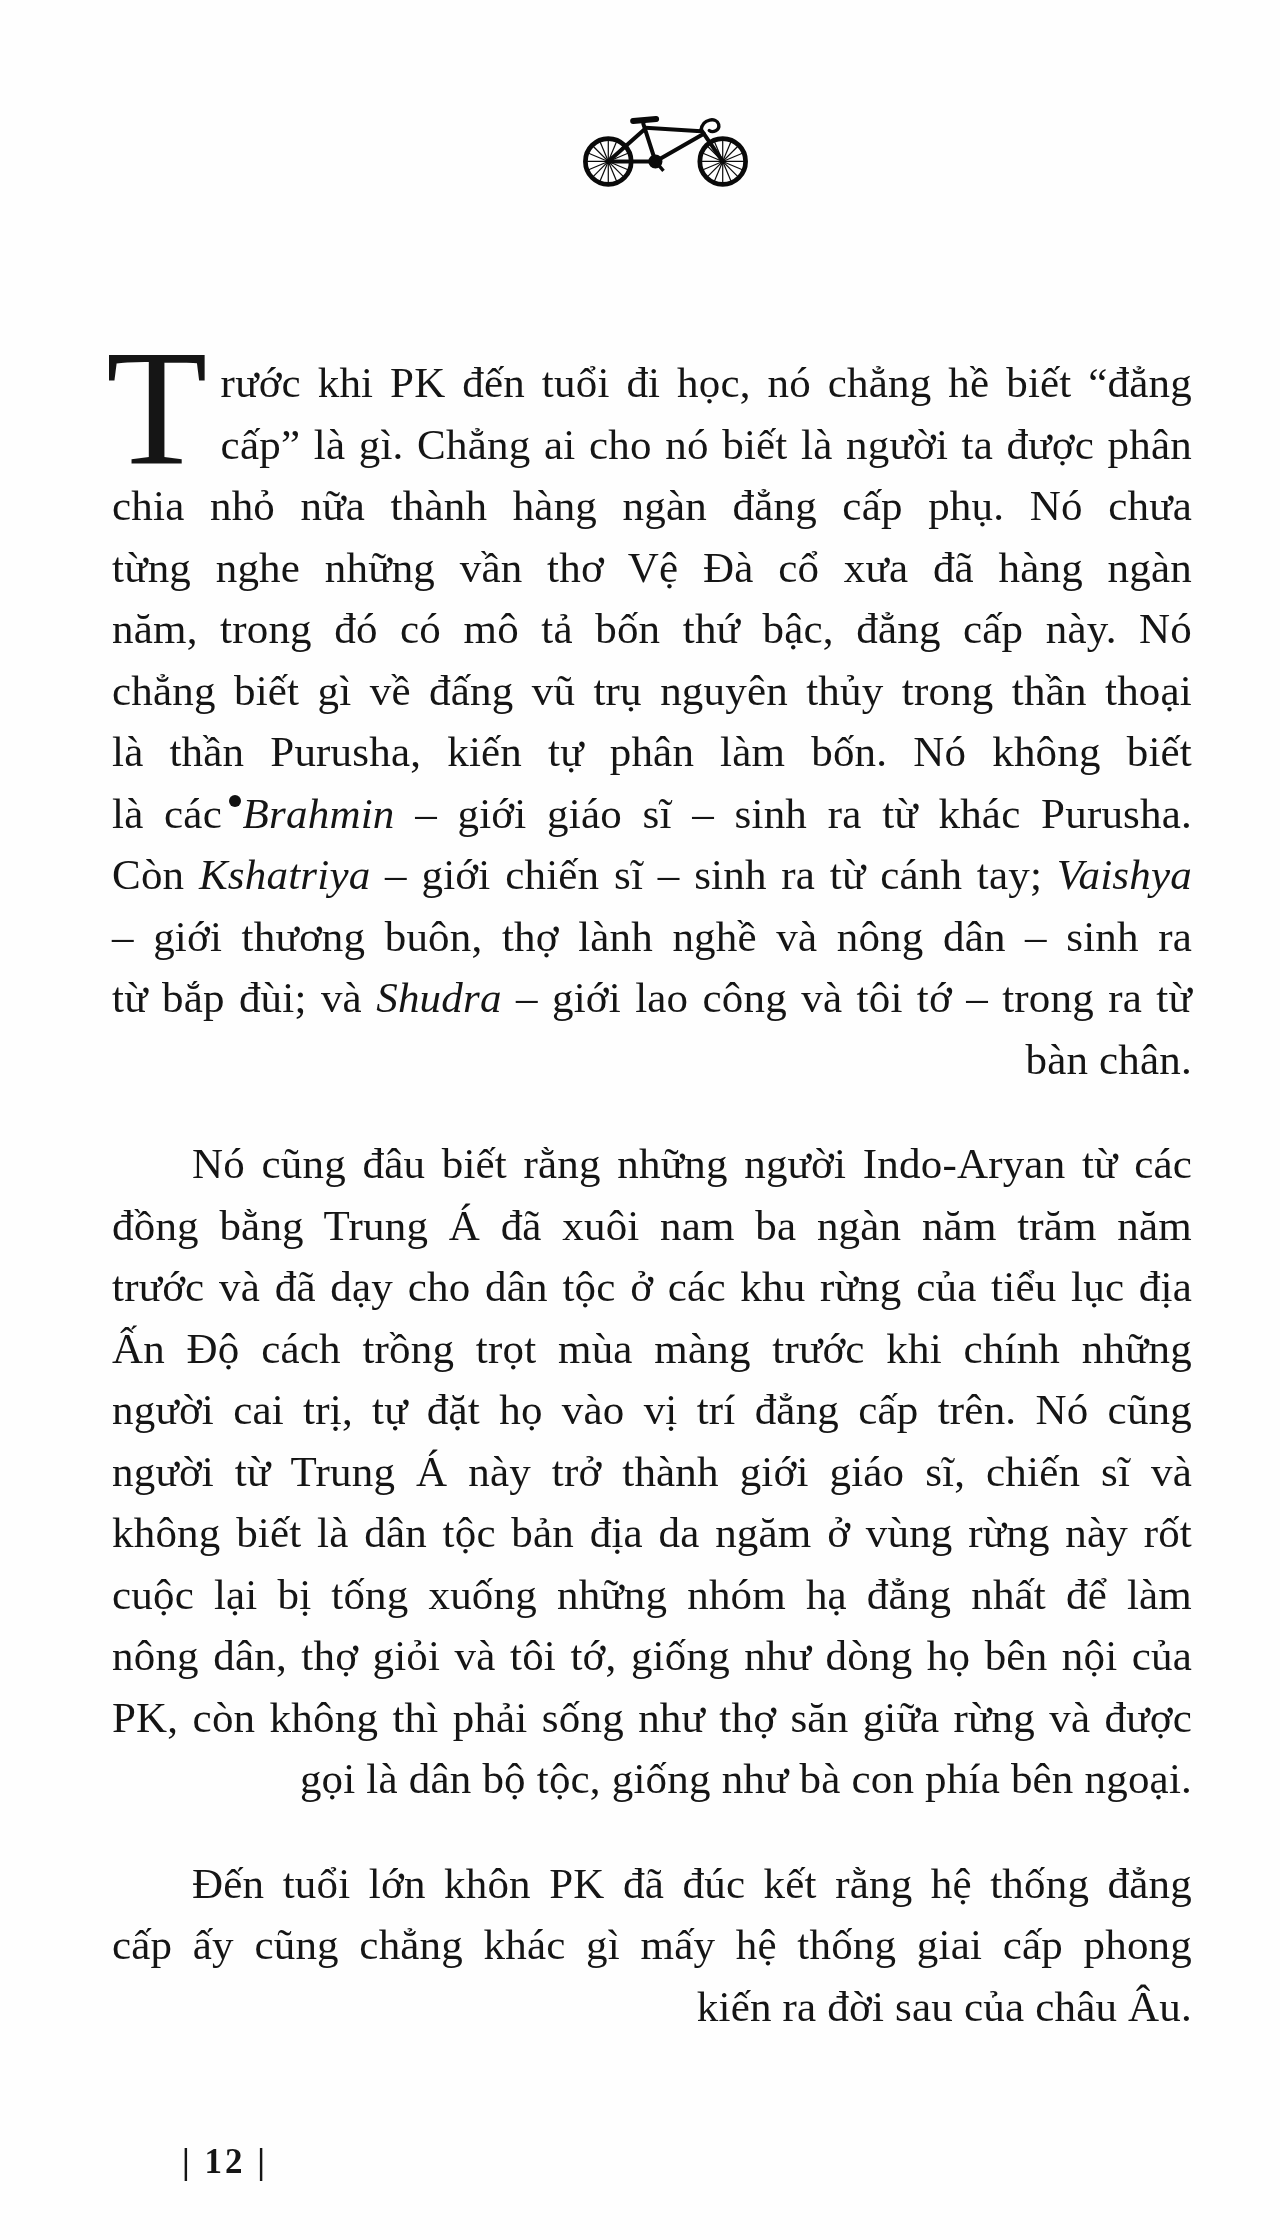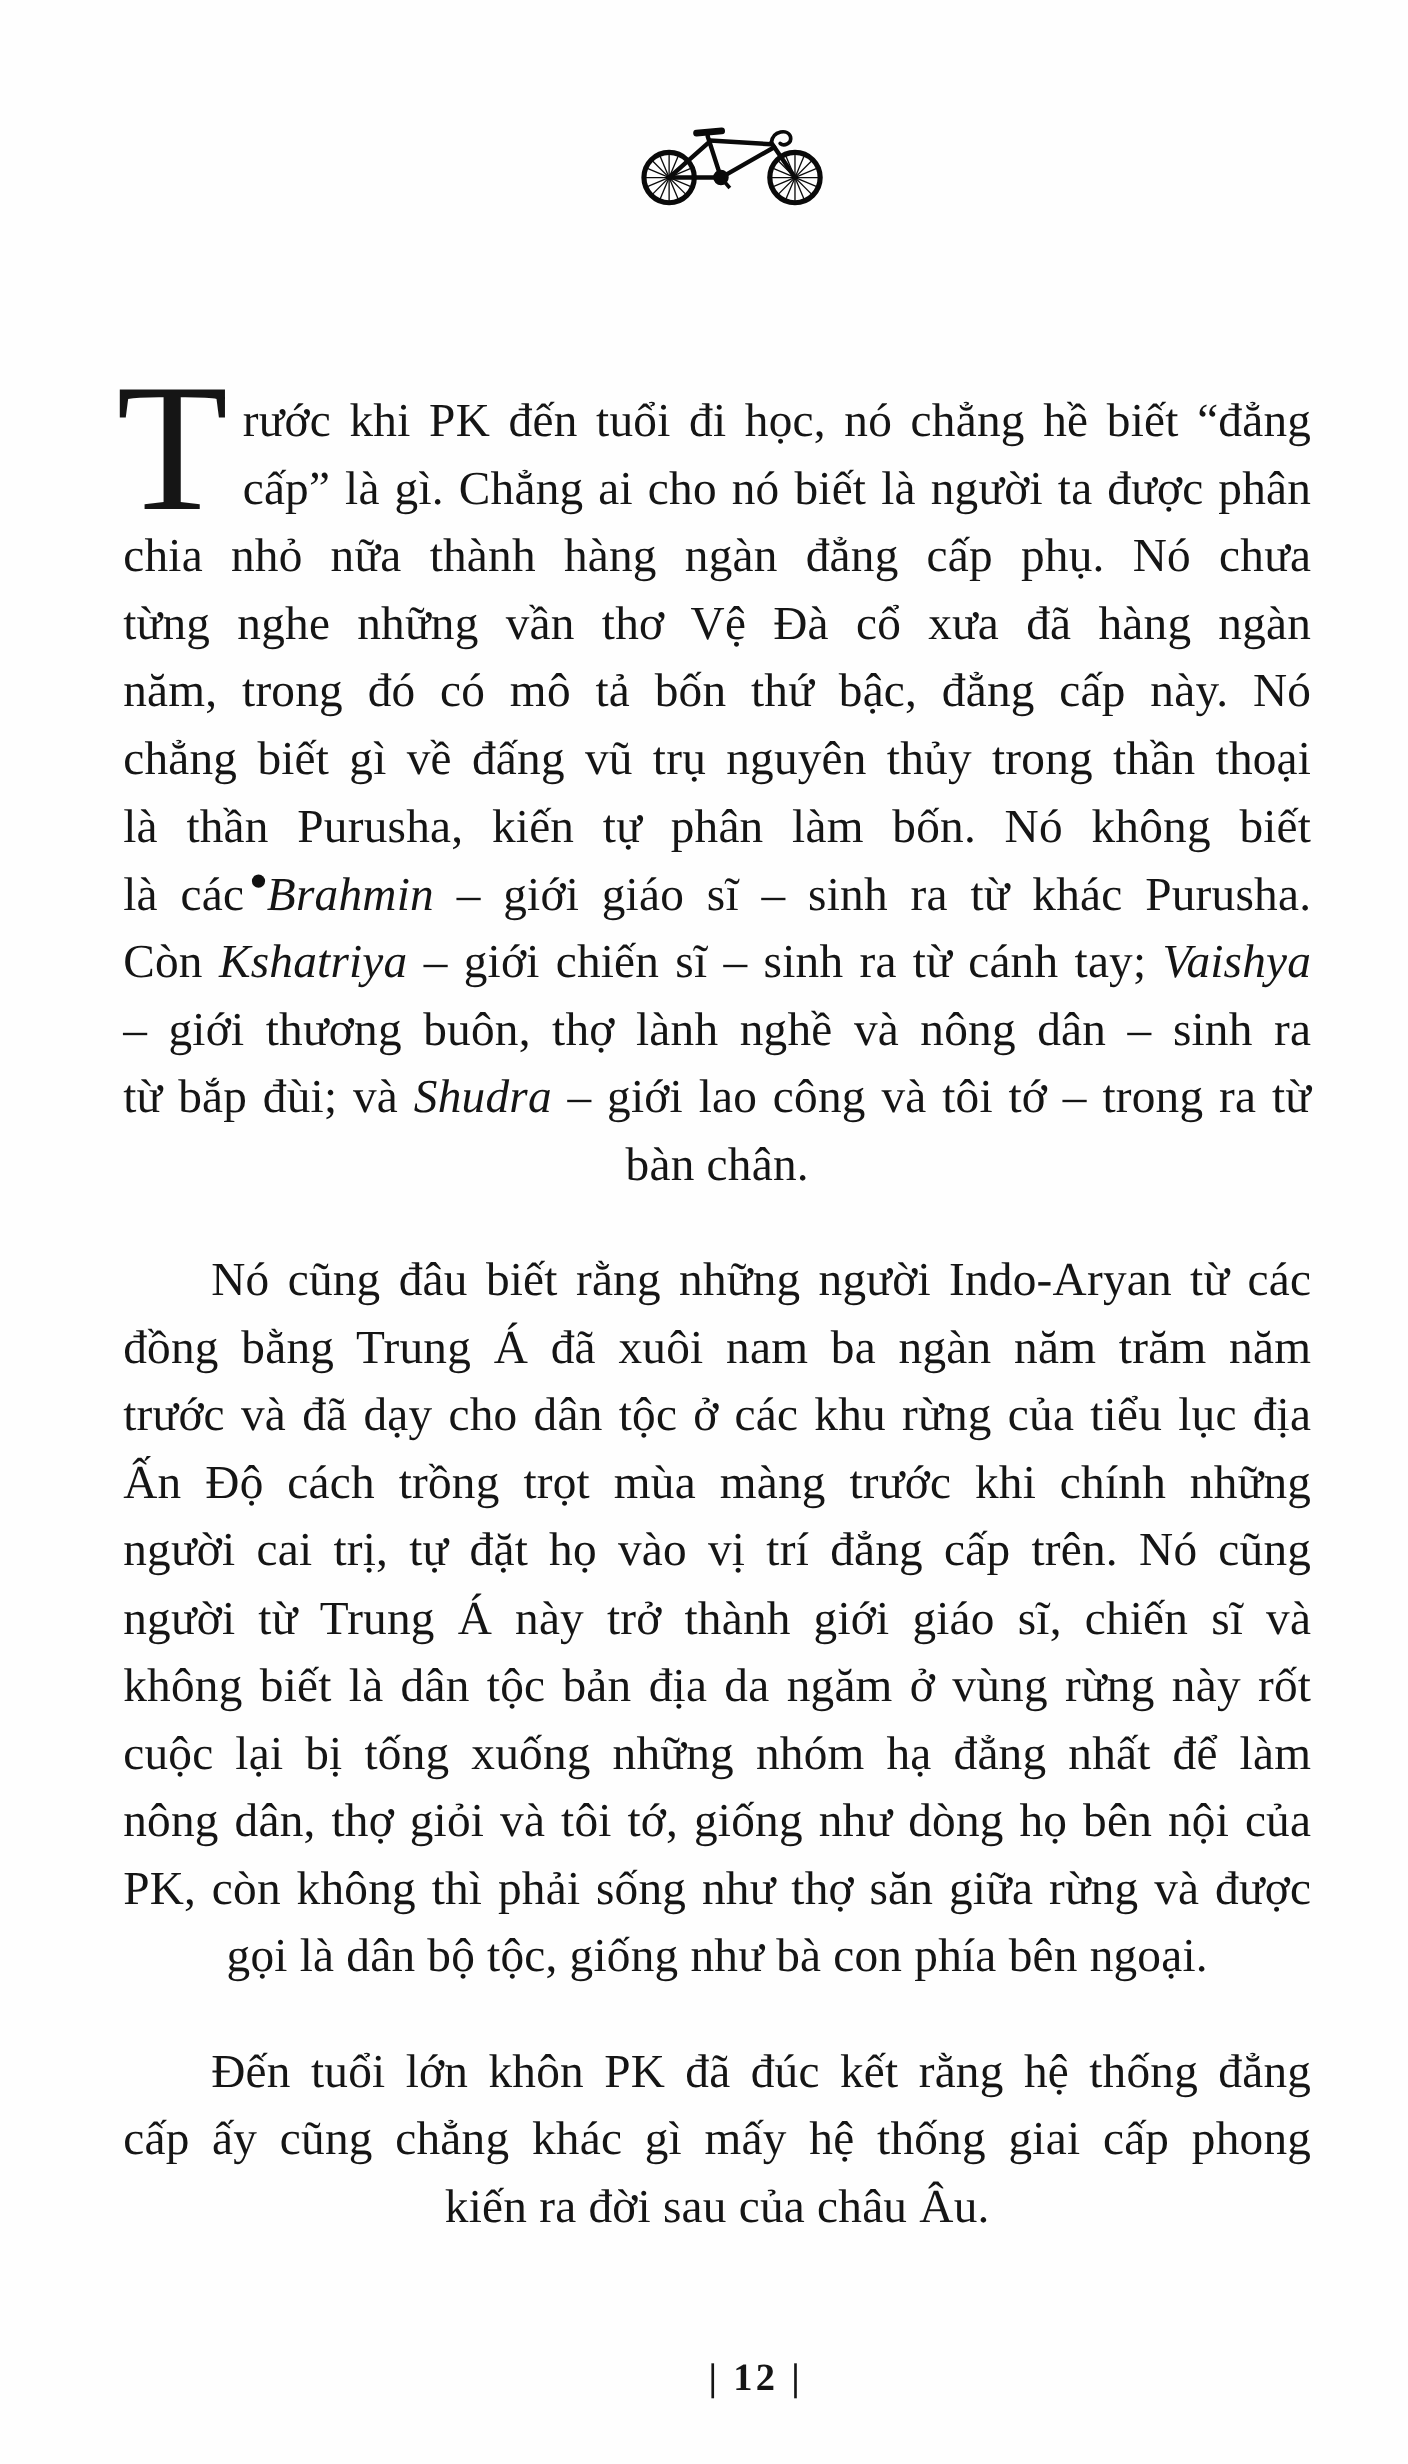--- a/index.html
+++ b/index.html
@@ -23,21 +23,21 @@
   .ornament svg { width: 100%; height: 100%; display: block; }
   .text-block {
     position: absolute;
     left: 112px; top: 352px;
     width: 1080px;
     font-size: 43px;
     line-height: 61.5px;
     letter-spacing: 0.2px;
   }
   .paragraph { margin: 0 0 43px 0; }
-  .line { text-align: center; }
+  .line { text-align: right; }
   .line.just {
     text-align: justify;
     text-align-last: justify;
     -moz-text-align-last: justify;
   }
   .line.indent { text-indent: 80px; }
   .it { font-style: italic; }
   .drop-cap {
     float: left;
     font-size: 166px;
@@ -49,21 +49,21 @@
     position: absolute;
     left: 117px; top: 12px;
     width: 12px; height: 12px;
     border-radius: 50%;
     background: #111;
   }
   .page-number {
     position: absolute;
     top: 2142px; left: 112px;
     width: 1080px;
-    text-align: center;
+    text-align: left;
     font-size: 35px;
     font-weight: bold;
     letter-spacing: 3px;
     padding-left: 70px;
     box-sizing: border-box;
   }
 </style>
 </head>
 <body>
 

